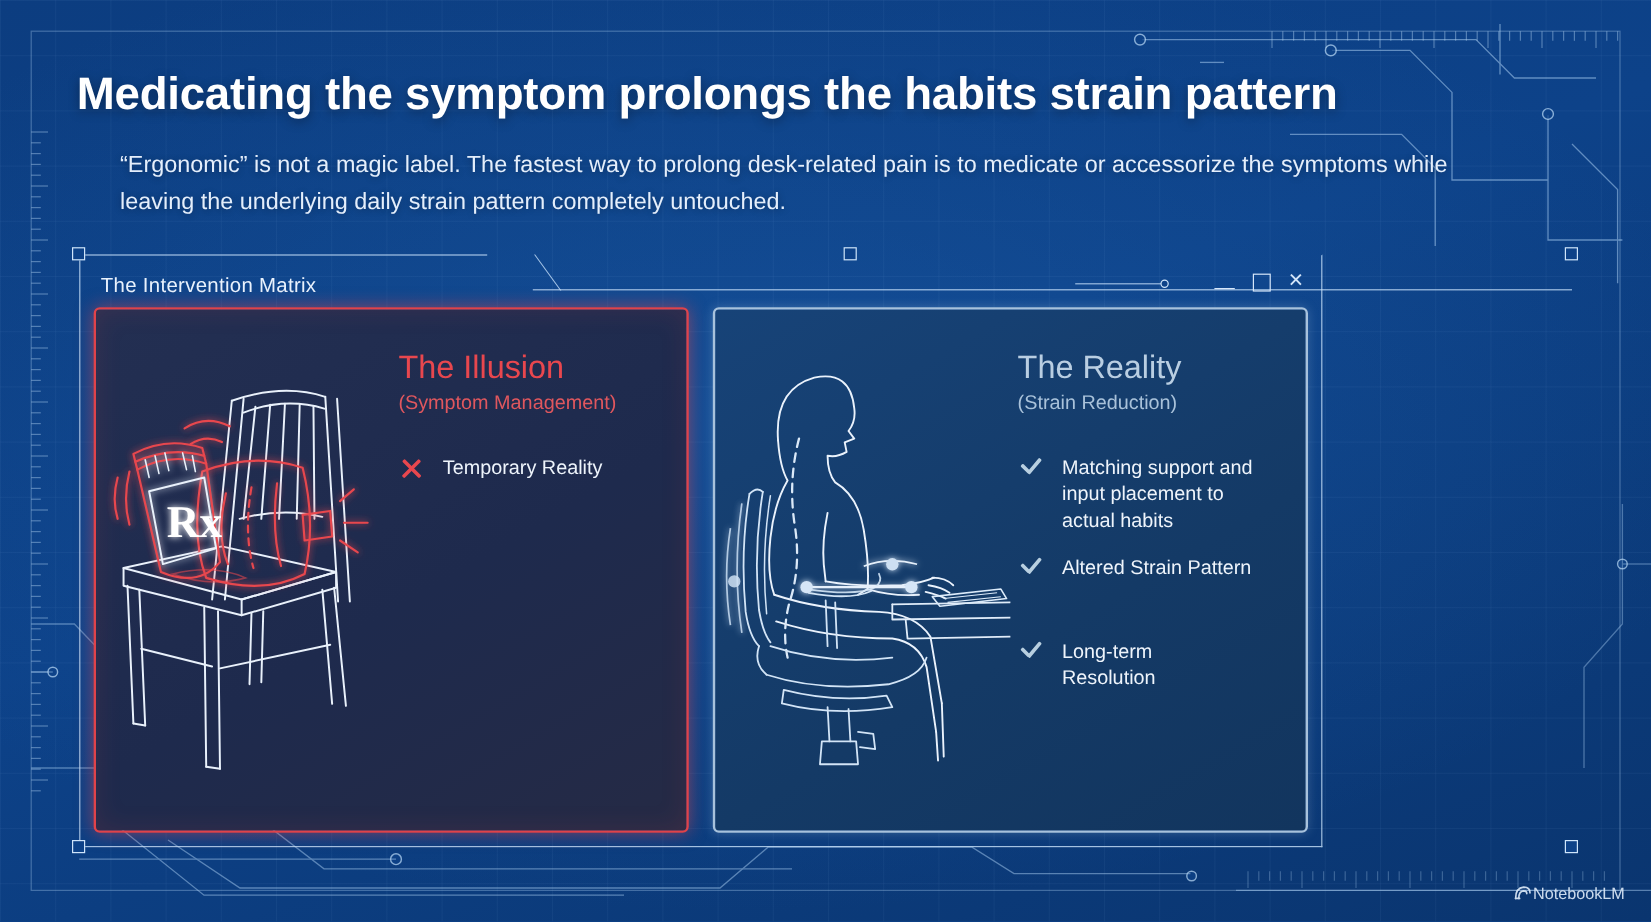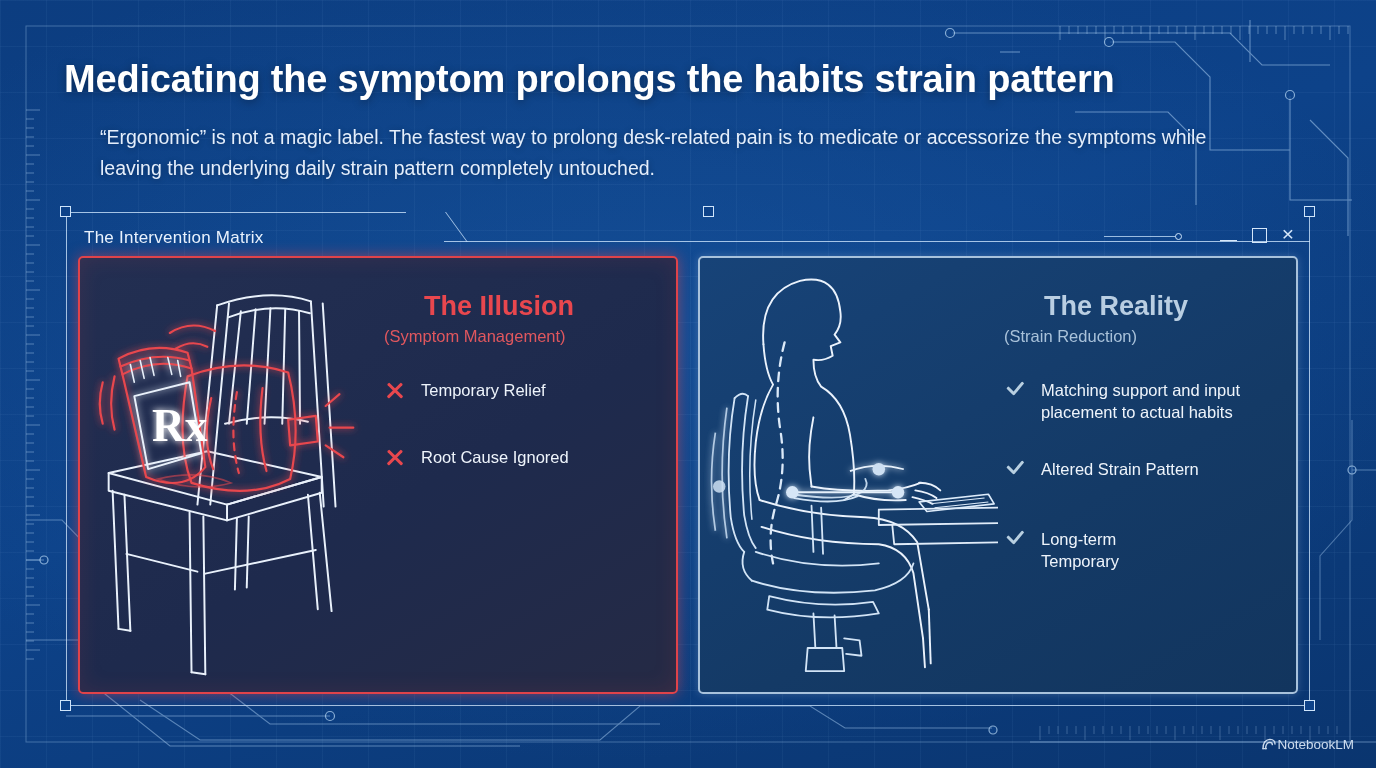--- a/index.html
+++ b/index.html
@@ -37,21 +37,21 @@
   }
   .subhead{
     position:absolute; left:64px; top:122px; width:1110px;
     font-size:19.5px; line-height:31px; color:#e4eefb; font-weight:400;
     text-shadow:0 1px 6px rgba(0,0,0,.30);
     margin-left:36px;
   }
 
   
   .window-frame{
-    position:absolute; left:66px; top:212px; width:1244px; height:494px;
+    position:absolute; left:66px; top:212px; width:1036px; height:494px;
   }
   .frame-outline{
     position:absolute; inset:0;
     border:1.4px solid rgba(203,228,252,.80);
     border-top-color:transparent;
   }
   .frame-top-left{
     position:absolute; left:0; top:0; width:340px; height:1.4px;
     background:rgba(203,228,252,.80);
   }
@@ -116,21 +116,21 @@
     box-shadow:0 0 9px rgba(168,194,220,.28);
   }
 
   .panel-inner{ position:absolute; inset:0; display:flex; }
   .art-col{ width:50%; position:relative; }
   .text-col{
     width:50%; position:relative; padding:34px 20px 0 6px;
   }
 
   .panel-title{
-    font-size:27px; font-weight:700; line-height:1.1;margin-left:40px;
+    font-size:27px; font-weight:400; line-height:1.1;
   }
   .panel-sub{
     font-size:16.5px; margin-top:5px; line-height:1.2;
   }
   .t-illusion{ color:#e8474e; }
   .s-illusion{ color:#e0575e; }
   .t-reality{ color:#b9cee2; }
   .s-reality{ color:#a9c2da; }
 
   .bullets{ margin-top:32px; }
@@ -479,25 +479,21 @@
             </g>
           </svg>
         </div>
 
         <div class="text-col">
           <div class="panel-title t-illusion">The Illusion</div>
           <div class="panel-sub s-illusion">(Symptom Management)</div>
           <div class="bullets">
             <div class="bullet">
               <span class="icon-x"></span>
-              <span class="bullet-text">Temporary Relief</span>
-            </div>
-            <div class="bullet">
-              <span class="icon-x"></span>
-              <span class="bullet-text">Root Cause Ignored</span>
+              <span class="bullet-text">Temporary Reality</span>
             </div>
           </div>
         </div>
       </div>
     </div>
 
     <div class="panel panel-reality">
       <div class="panel-inner">
         <div class="art-col">
           <svg viewBox="0 0 310 440" width="100%" height="100%" xmlns="http://www.w3.org/2000/svg">
@@ -587,31 +583,31 @@
               <circle cx="96" cy="238" r="6.5" fill="#d6e6f7"></circle>
               <circle cx="206" cy="238" r="6.5" fill="#d6e6f7"></circle>
             </g>
           </svg>
         </div>
 
         <div class="text-col">
           <div class="panel-title t-reality">The Reality</div>
           <div class="panel-sub s-reality">(Strain Reduction)</div>
           <div class="bullets">
-            <div class="bullet" style="margin-bottom:34px;">
+            <div class="bullet" style="margin-bottom:16px;">
               <span class="icon-check"></span>
               <span class="bullet-text" style="max-width:200px;">Matching support and input placement to actual habits</span>
             </div>
             <div class="bullet" style="margin-bottom:46px;">
               <span class="icon-check"></span>
               <span class="bullet-text">Altered Strain Pattern</span>
             </div>
             <div class="bullet">
               <span class="icon-check"></span>
-              <span class="bullet-text" style="max-width:110px;">Long-term Temporary</span>
+              <span class="bullet-text" style="max-width:110px;">Long-term Resolution</span>
             </div>
           </div>
         </div>
       </div>
     </div>
 
   </div>
 </div>
 
 <div class="watermark">

